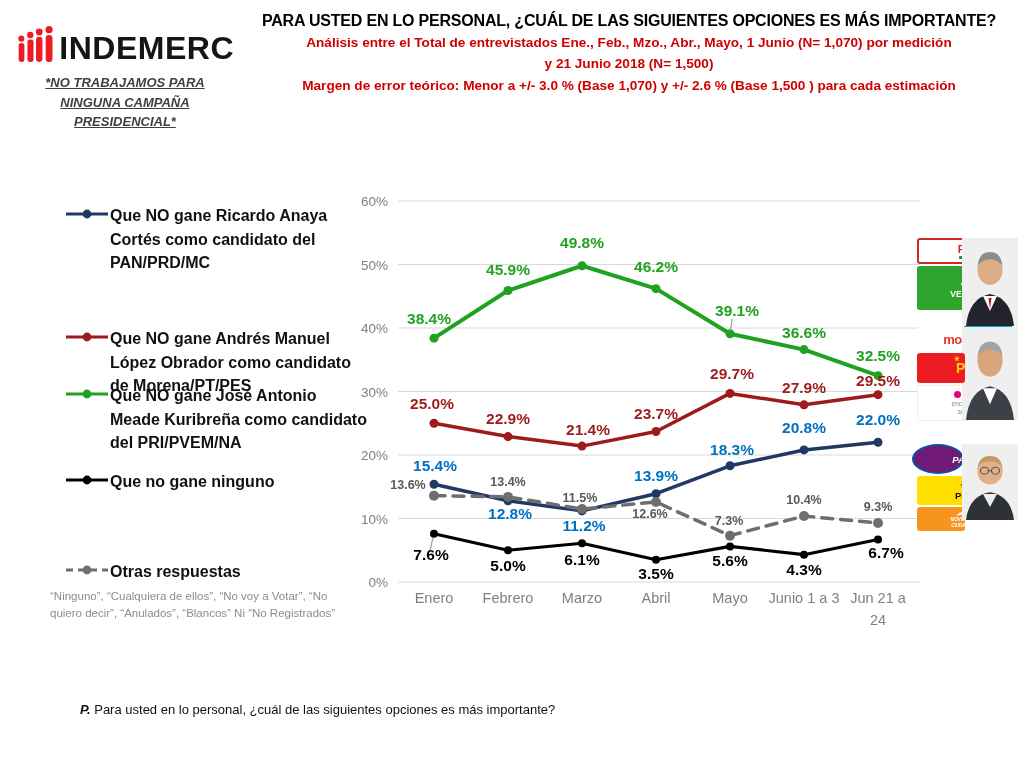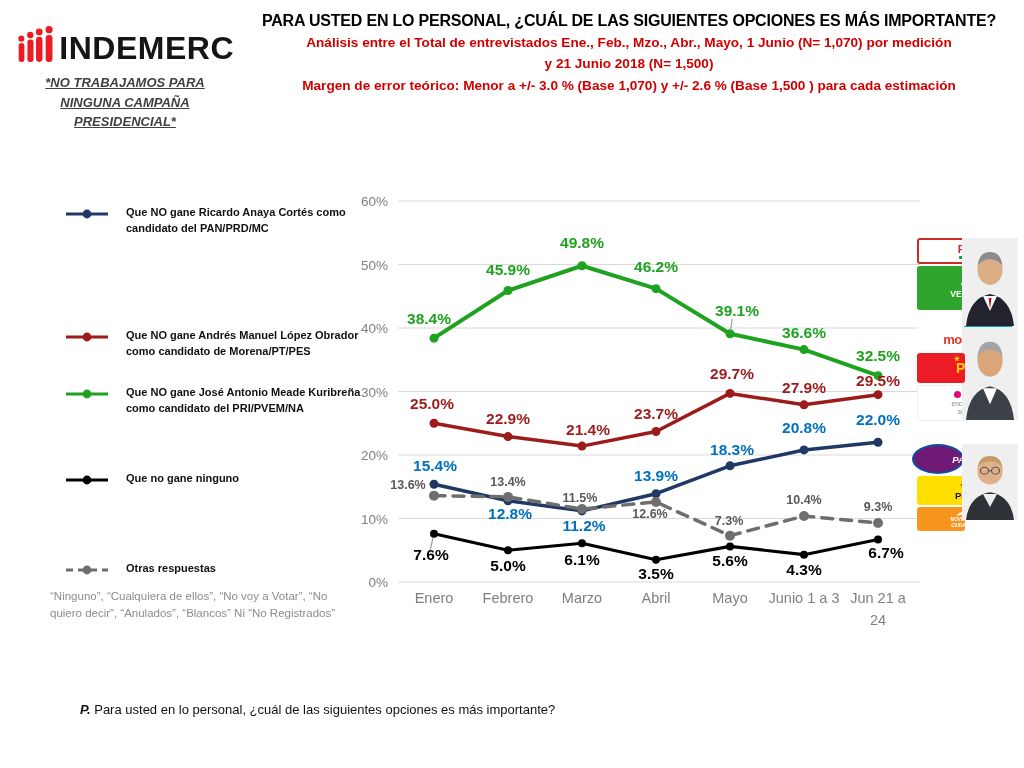--- a/index.html
+++ b/index.html
@@ -13,21 +13,21 @@
   .logo-text{font-size:32px;font-weight:800;letter-spacing:.5px;color:#151515;line-height:1;}
   .disclaimer{margin-top:9px;color:#404040;font-weight:800;font-style:italic;
               font-size:13px;line-height:1.5;text-decoration:underline;}
   .header-center{left:238px;top:10px;width:782px;text-align:center;}
   .main-title{font-size:16px;font-weight:800;letter-spacing:-.2px;line-height:1.35;}
   .sub{color:#d10000;font-weight:700;font-size:13.6px;line-height:1.6;}
 
   
   .legend-item{position:absolute;left:64px;display:flex;align-items:flex-start;}
   .legend-marker{flex:0 0 46px;margin-top:3px;}
-  .legend-label{width:258px;font-size:11px;font-weight:700;line-height:1.47;color:#111;margin-left:16px;}
+  .legend-label{width:258px;font-size:16px;font-weight:700;line-height:1.47;color:#111;}
   .legend-footnote{left:50px;top:588px;width:302px;color:#8c8c8c;
                    font-size:11.5px;line-height:1.5;}
 
   
   #chart-svg{left:340px;top:190px;}
   #chart-svg text{font-family:"Liberation Sans",sans-serif;}
 
   
   .coalition{position:absolute;display:flex;gap:3px;align-items:flex-start;}
   .pstack{width:42px;display:flex;flex-direction:column;}

